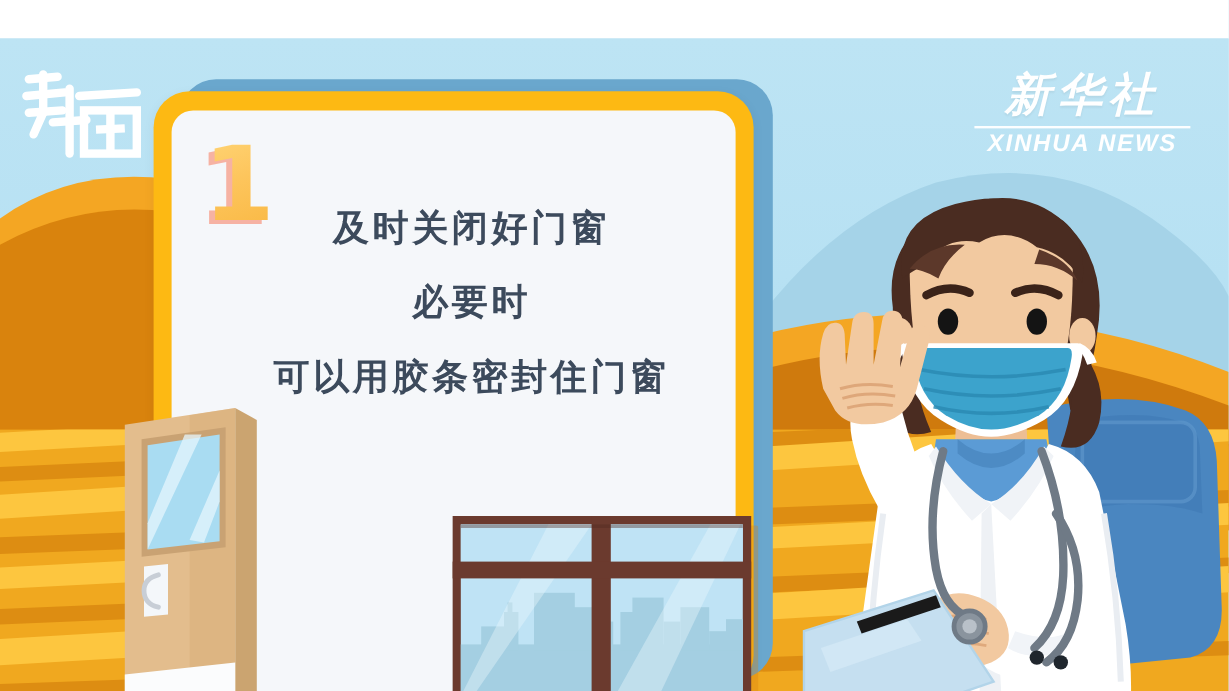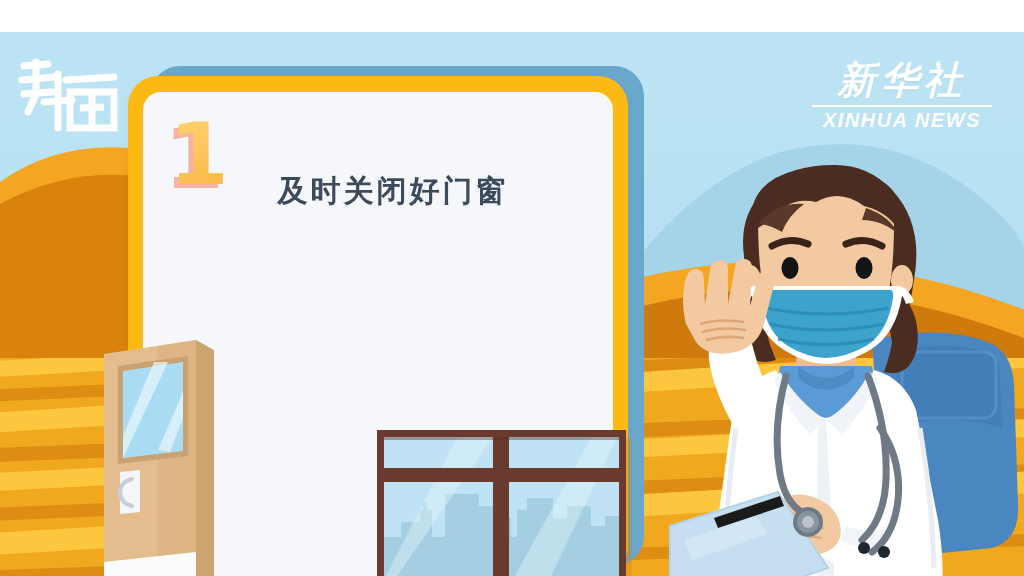--- a/index.html
+++ b/index.html
@@ -150,20 +150,22 @@
 
   <div class="cardblue"></div>
   <div class="cardyellow"></div>
   <div class="cardwhite"></div>
 
   <div class="numshadow">1</div>
   <div class="num">1</div>
 
   <div class="cardtext">
     <div class="ln">及时关闭好门窗</div>
+    <div class="ln">必要时</div>
+    <div class="ln">可以用胶条密封住门窗</div>
   </div>
 
   <div class="door">
     <svg width="128" height="268" viewBox="0 0 128 268">
 
       <polygon points="100,0 118,10 118,268 100,258" fill="#cba470"></polygon>
 
       <polygon points="8,14 100,0 100,258 8,268" fill="#e3bd8d"></polygon>
 
       <polygon points="62,6 100,0 100,258 62,264" fill="#d9ae7a" opacity=".55"></polygon>

